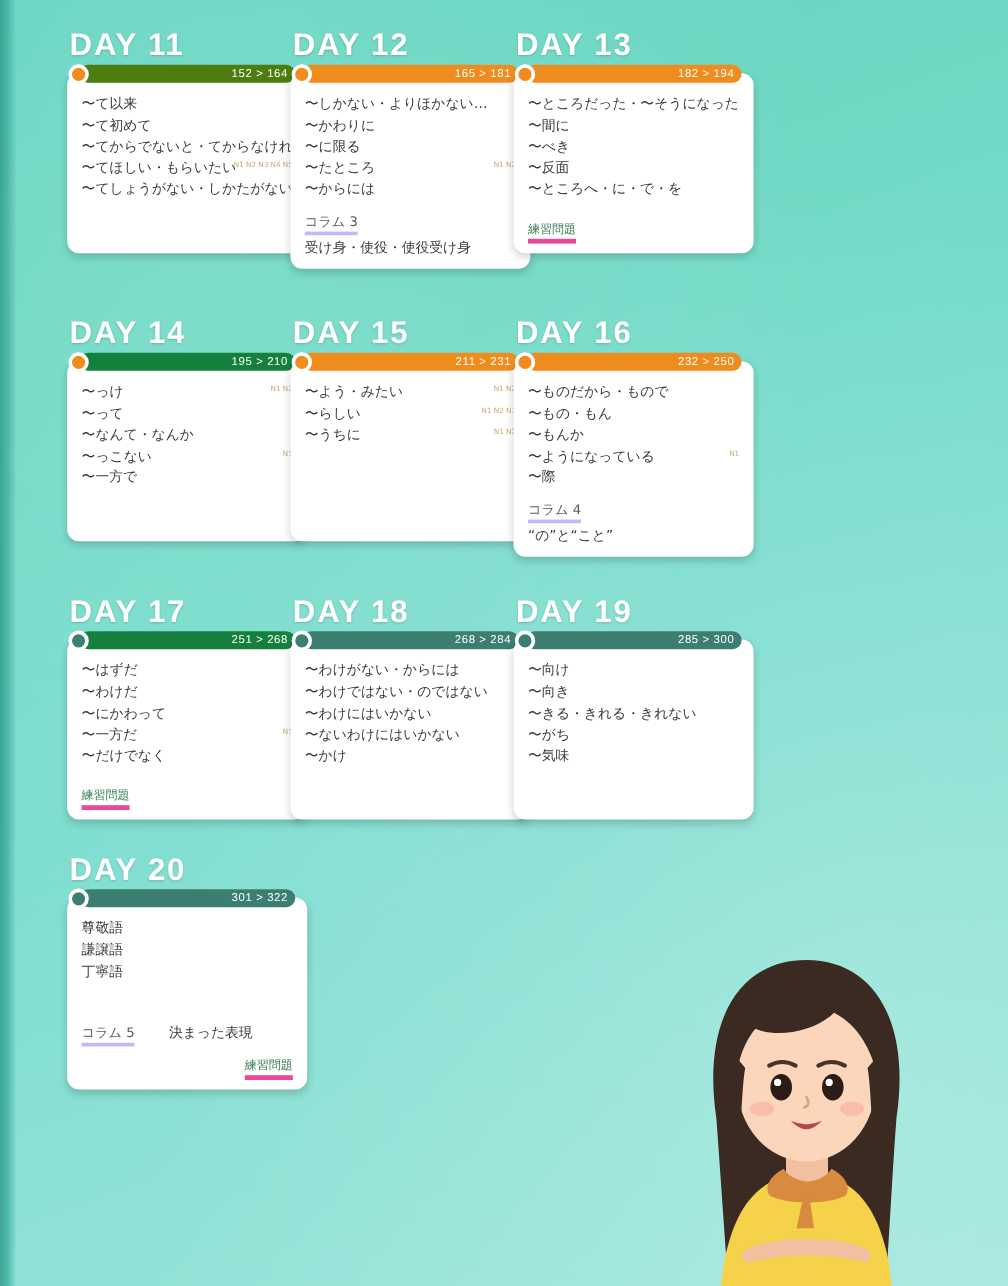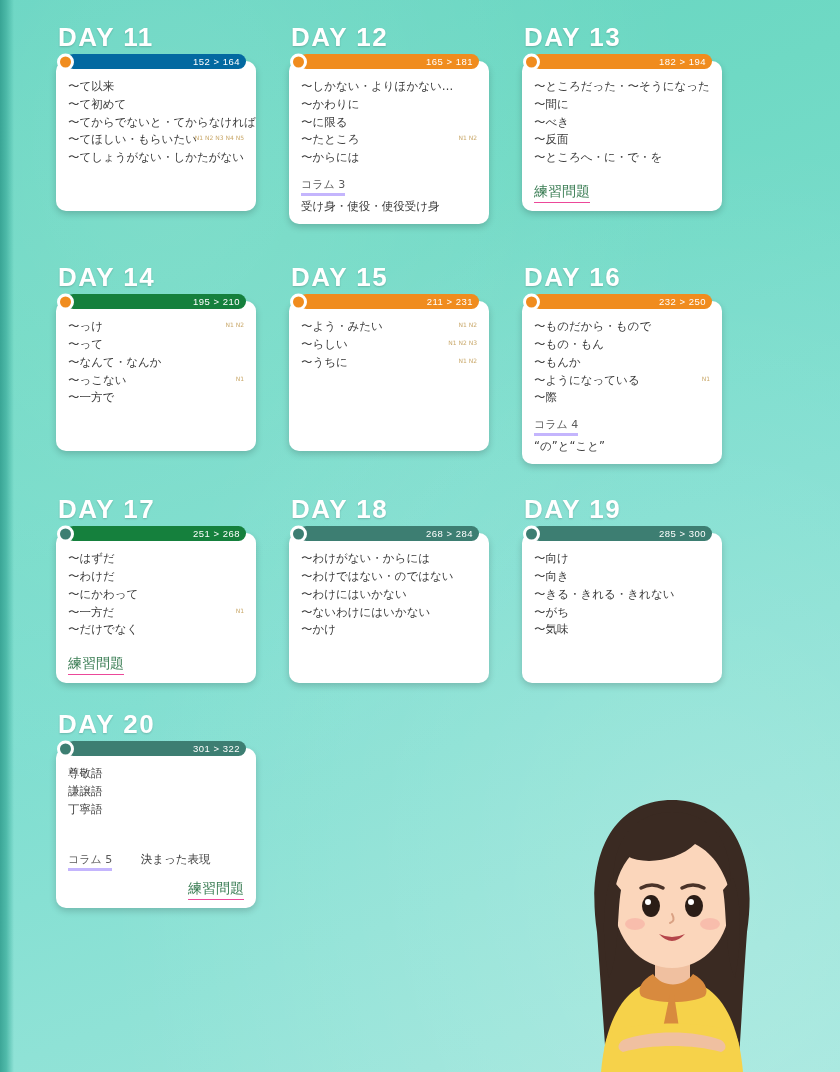--- a/index.html
+++ b/index.html
@@ -33,21 +33,21 @@
     left: 56px;
     top: 22px;
     width: 700px;
   }
   .row {
     display: flex;
     gap: 0;
     margin-bottom: 24px;
   }
   .cell {
-    width: 233px;
+    width: 186px;
   }
   .daytitle {
     color: #ffffff;
     font-size: 26px;
     font-weight: bold;
     letter-spacing: 1.5px;
     margin: 0 0 8px 2px;
     text-shadow: 0 1px 2px rgba(0,0,0,0.18);
   }
   .card {
@@ -119,23 +119,23 @@
   }
   .colbody {
     margin: 2px 12px 0 12px;
     font-size: 11.5px;
     color: #3a3a3a;
     font-family: "DejaVu Sans", sans-serif;
   }
   .practice {
     display: inline-block;
     margin: 8px 0 0 12px;
-    font-size: 14px;
+    font-size: 10px;
     color: #3a7d54;
-    border-bottom: 1px solid #ec4899;
+    border-bottom: 4px solid #ec4899;
     padding-bottom: 1px;
     font-family: "DejaVu Sans", sans-serif;
   }
   .practice.right {
     float: right;
     margin-right: 12px;
     margin-left: 0;
   }
   .card .foot {
     position: absolute;
@@ -158,21 +158,21 @@
 <div class="page">
   <div class="left-edge"></div>
 
   <div class="grid">
 
     <div class="row">
 
       <div class="cell">
         <div class="daytitle">DAY 11</div>
         <div class="card">
-          <div class="bar" style="background:#0369a1;align-items:center;">
+          <div class="bar" style="background:#4d7c0f;align-items:center;">
             <span class="knob" style="background:#f08c1e;"></span>
             <span class="range">152 &gt; 164</span>
           </div>
           <div class="items">
             <div class="item"><span>〜て以来</span></div>
             <div class="item"><span>〜て初めて</span></div>
             <div class="item"><span>〜てからでないと・てからなければ</span></div>
             <div class="item"><span>〜てほしい・もらいたい</span><span class="tag">N1 N2 N3 N4 N5</span></div>
             <div class="item"><span>〜てしょうがない・しかたがない</span></div>
           </div>

